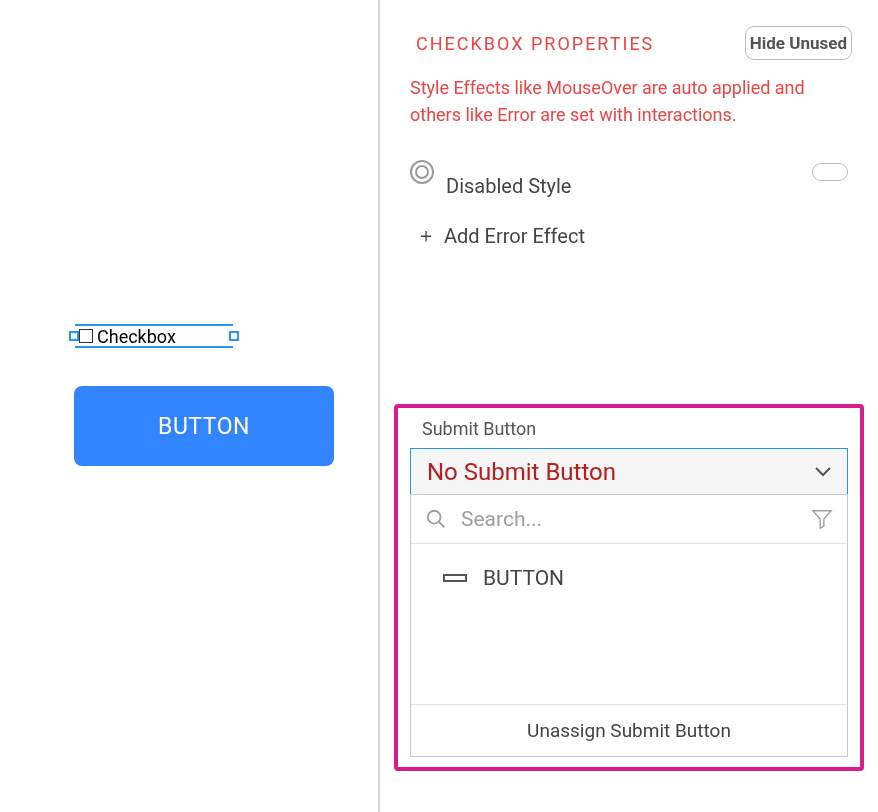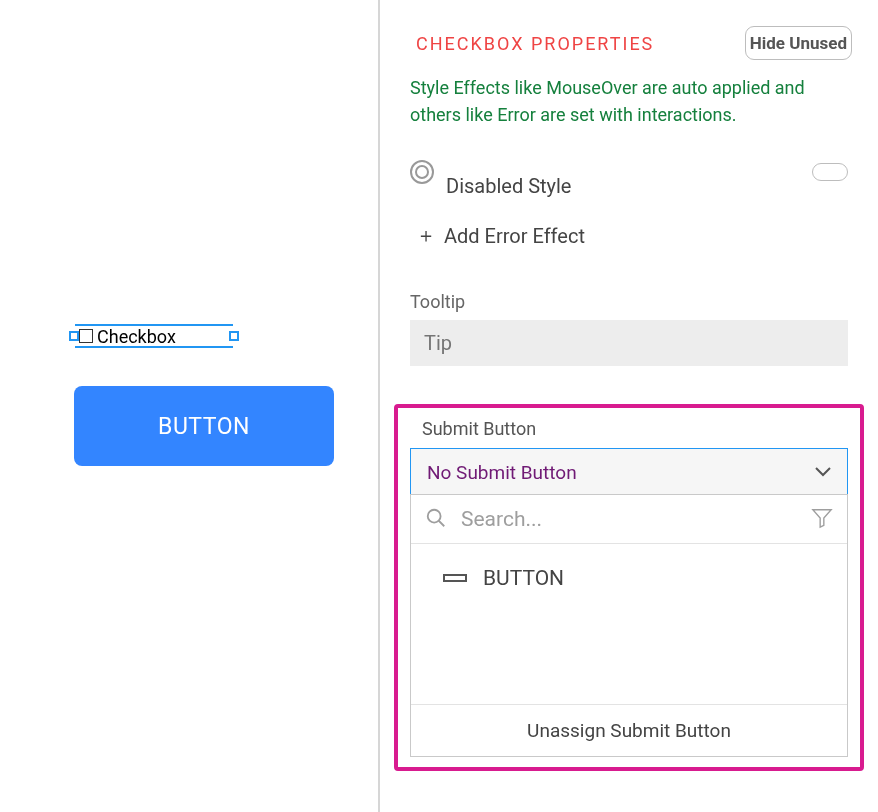--- a/index.html
+++ b/index.html
@@ -20,46 +20,46 @@
     .checkbox-widget .cb-label { font-size: 18px; color: #000; }
 
     
     .button-widget { position: absolute; left: 74px; top: 386px; width: 260px; height: 80px; background: #3385ff; border-radius: 8px; display: flex; align-items: center; justify-content: center; color: #fff; font-size: 23px; font-weight: 400; letter-spacing: 0.5px; }
 
     
     .panel-header { display: flex; align-items: center; justify-content: space-between; padding: 26px 26px 14px 36px; }
     .panel-header .title { letter-spacing: 2px; font-size: 18px; color: #ef4444; }
     .hide-unused-btn { background: #fff; border: 1px solid #bdbdbd; border-radius: 9px; padding: 6px 4px; font-size: 17px; color: #555; cursor: pointer; font-weight: bold; }
 
-    .panel-description { padding: 0 26px 0 30px; font-size: 18px; color: #15803d; line-height: 1.5; }
+    .panel-description { padding: 0 26px 0 30px; font-size: 18px; color: #ef4444; line-height: 1.5; }
 
     .style-row { display: flex; align-items: center; justify-content: space-between; padding: 18px 30px 6px 30px; }
     .style-row .left { display: flex; align-items: center; gap: 12px; }
     .target-icon { width: 24px; height: 24px; border: 2px solid #999; border-radius: 50%; position: relative; }
     .target-icon::after { content: ''; position: absolute; left: 50%; top: 50%; width: 10px; height: 10px; border: 2px solid #999; border-radius: 50%; transform: translate(-50%, -50%); }
     .style-row .label { font-size: 20px; color: #444; margin-top: 28px; }
     .toggle { width: 36px; height: 18px; border: 1.5px solid #bdbdbd; border-radius: 10px; background: #fff; position: relative; cursor: pointer; }
 
     .add-style-row { padding: 18px 30px 30px 36px; display: flex; align-items: center; gap: 8px; font-size: 20px; color: #444; cursor: pointer; }
     .add-style-row .plus { font-size: 20px; color: #444; }
 
     .tooltip-section { padding: 12px 30px 0 30px; }
     .tooltip-section .label { font-size: 18px; color: #666; margin-bottom: 8px; }
     .tooltip-input { width: 100%; height: 46px; background: #ededed; border: none; padding: 0 14px; font-size: 20px; color: #999; }
 
     
     .submit-section { position: absolute; left: 14px; top: 404px; right: 14px; height: 367px; border: 4px solid #d81b8f; border-radius: 4px; }
     .submit-label { position: absolute; left: 24px; top: 10px; font-size: 18px; color: #555; }
 
     .submit-select { position: absolute; left: 12px; top: 40px; right: 12px; height: 48px; border: 1.5px solid #2196f3; background: #f6f6f6; display: flex; align-items: center; justify-content: space-between; padding: 0 16px; cursor: pointer; }
-    .submit-select .value { font-size: 19px; color: #701a75; }
+    .submit-select .value { font-size: 24px; color: #b91c1c; }
     .chevron { width: 16px; height: 10px; }
 
     .dropdown { position: absolute; left: 12px; top: 86px; right: 12px; bottom: 10px; border: 1.5px solid #c9c9c9; background: #fff; display: flex; flex-direction: column; }
-    .dropdown-search { display: flex; padding: 12px 14px; gap: 14px; border-bottom: 1px solid #e3e3e3; }
+    .dropdown-search { display: flex; align-items: center; padding: 12px 14px; gap: 14px; border-bottom: 1px solid #e3e3e3; }
     .search-input { flex: 1; border: none; outline: none; font-size: 21px; color: #999; background: transparent; }
     .search-input::placeholder { color: #9e9e9e; }
     .filter-icon { width: 22px; height: 22px; color: #9e9e9e; }
     .search-icon-svg { width: 22px; height: 22px; color: #9e9e9e; }
 
     .dropdown-list { flex: 1; padding: 16px 14px; }
     .dropdown-item { display: flex; align-items: center; gap: 16px; padding: 6px 18px; font-size: 21px; color: #444; cursor: pointer; }
     .button-widget-icon { width: 24px; height: 8px; border: 2px solid #555; }
 
     .unassign-btn { text-align: center; padding: 14px 0; font-size: 19px; color: #444; border-top: 1px solid #e3e3e3; cursor: pointer; }
@@ -99,24 +99,20 @@
       <span class="label">Disabled Style</span>
     </div>
     <div class="toggle"></div>
   </div>
 
   <div class="add-style-row">
     <span class="plus">＋</span>
     <span>Add Error Effect</span>
   </div>
 
-  <div class="tooltip-section">
-    <div class="label">Tooltip</div>
-    <input class="tooltip-input" placeholder="Tip" style="">
-  </div>
 
   <div class="submit-section">
     <div class="submit-label">Submit Button</div>
 
     <div class="submit-select">
       <span class="value">No Submit Button</span>
       <svg class="chevron" viewBox="0 0 16 10">
           <path d="M1 1 L8 8 L15 1" stroke="#555" stroke-width="2" fill="none"></path>
         </svg>
     </div>

